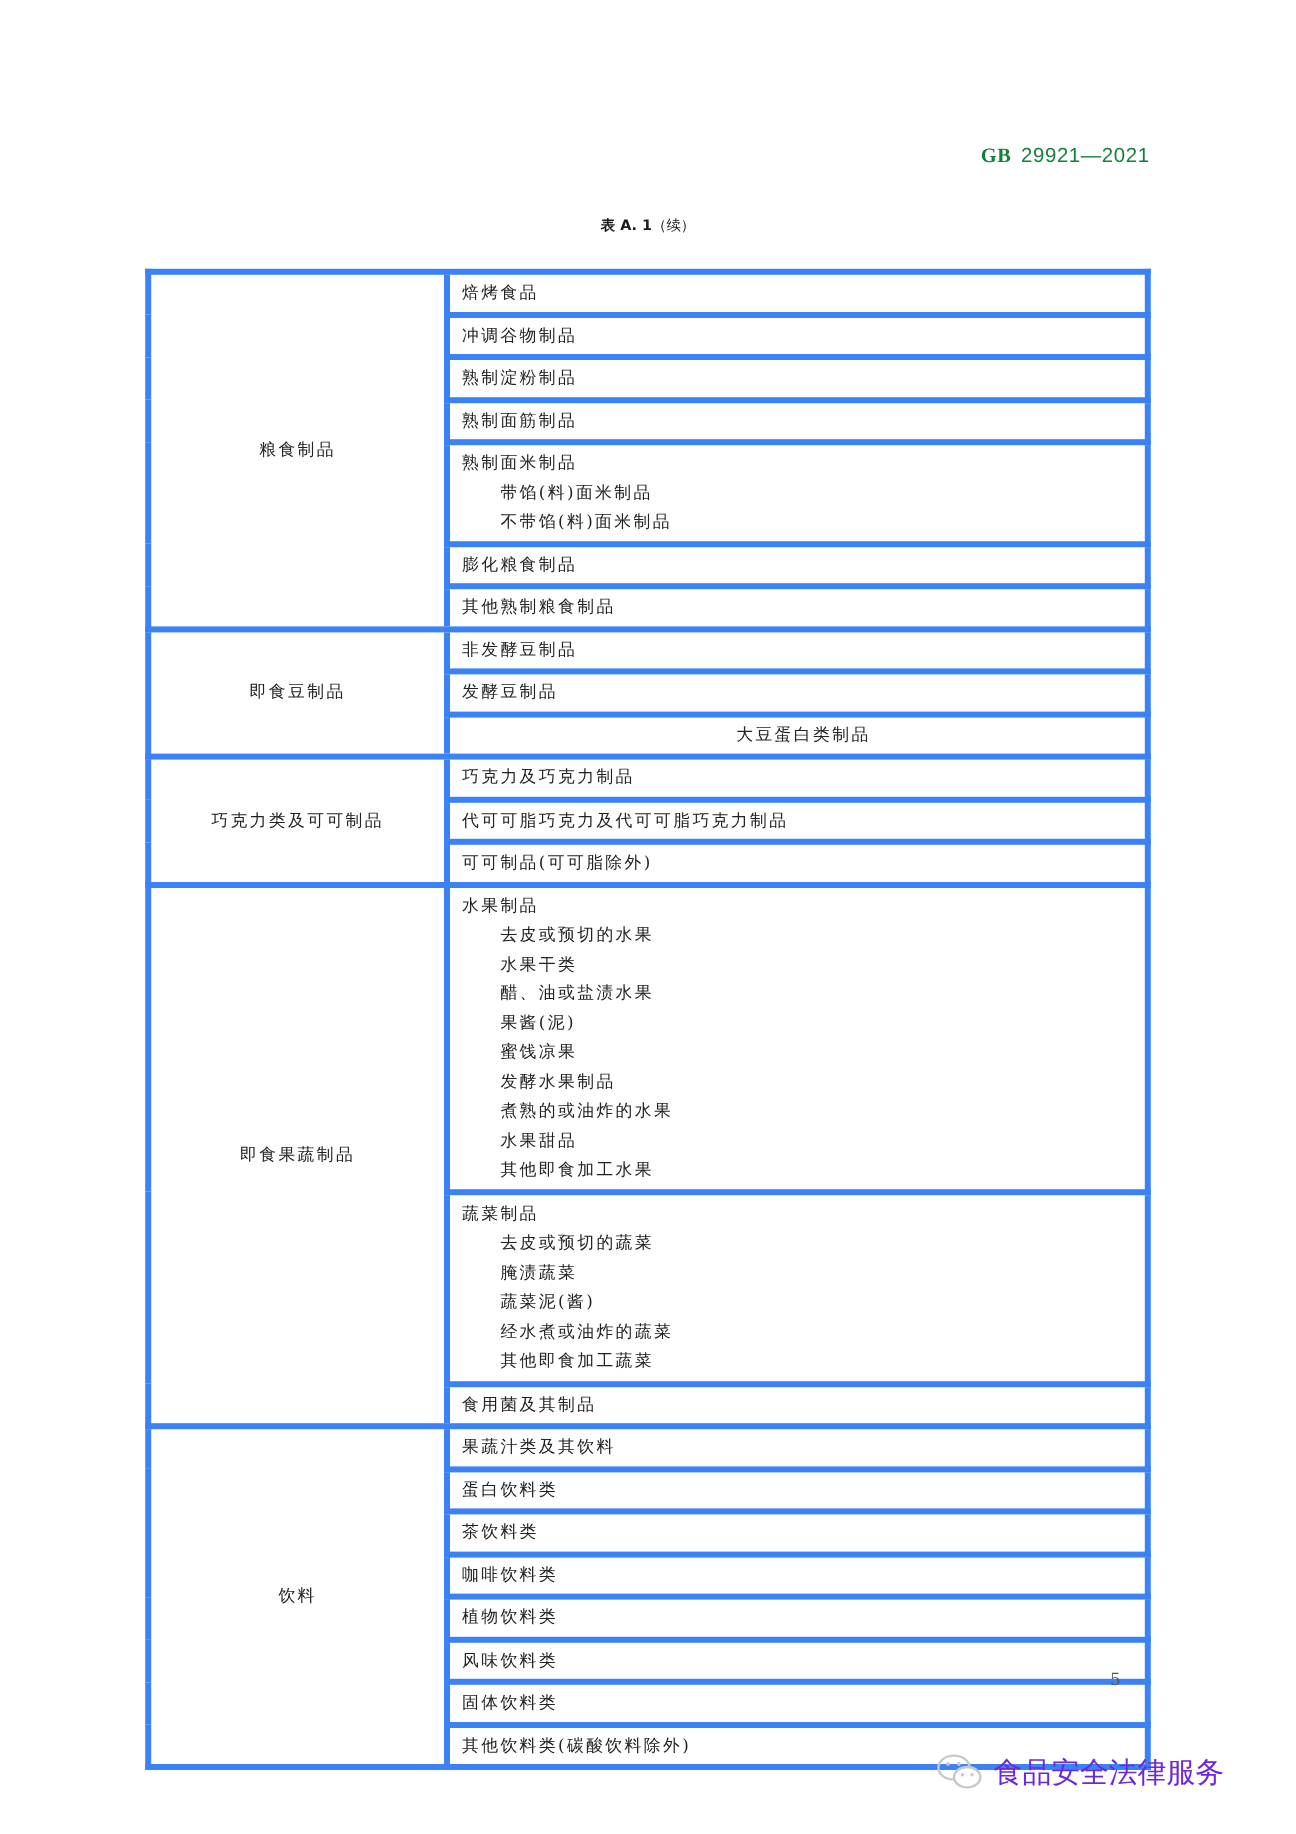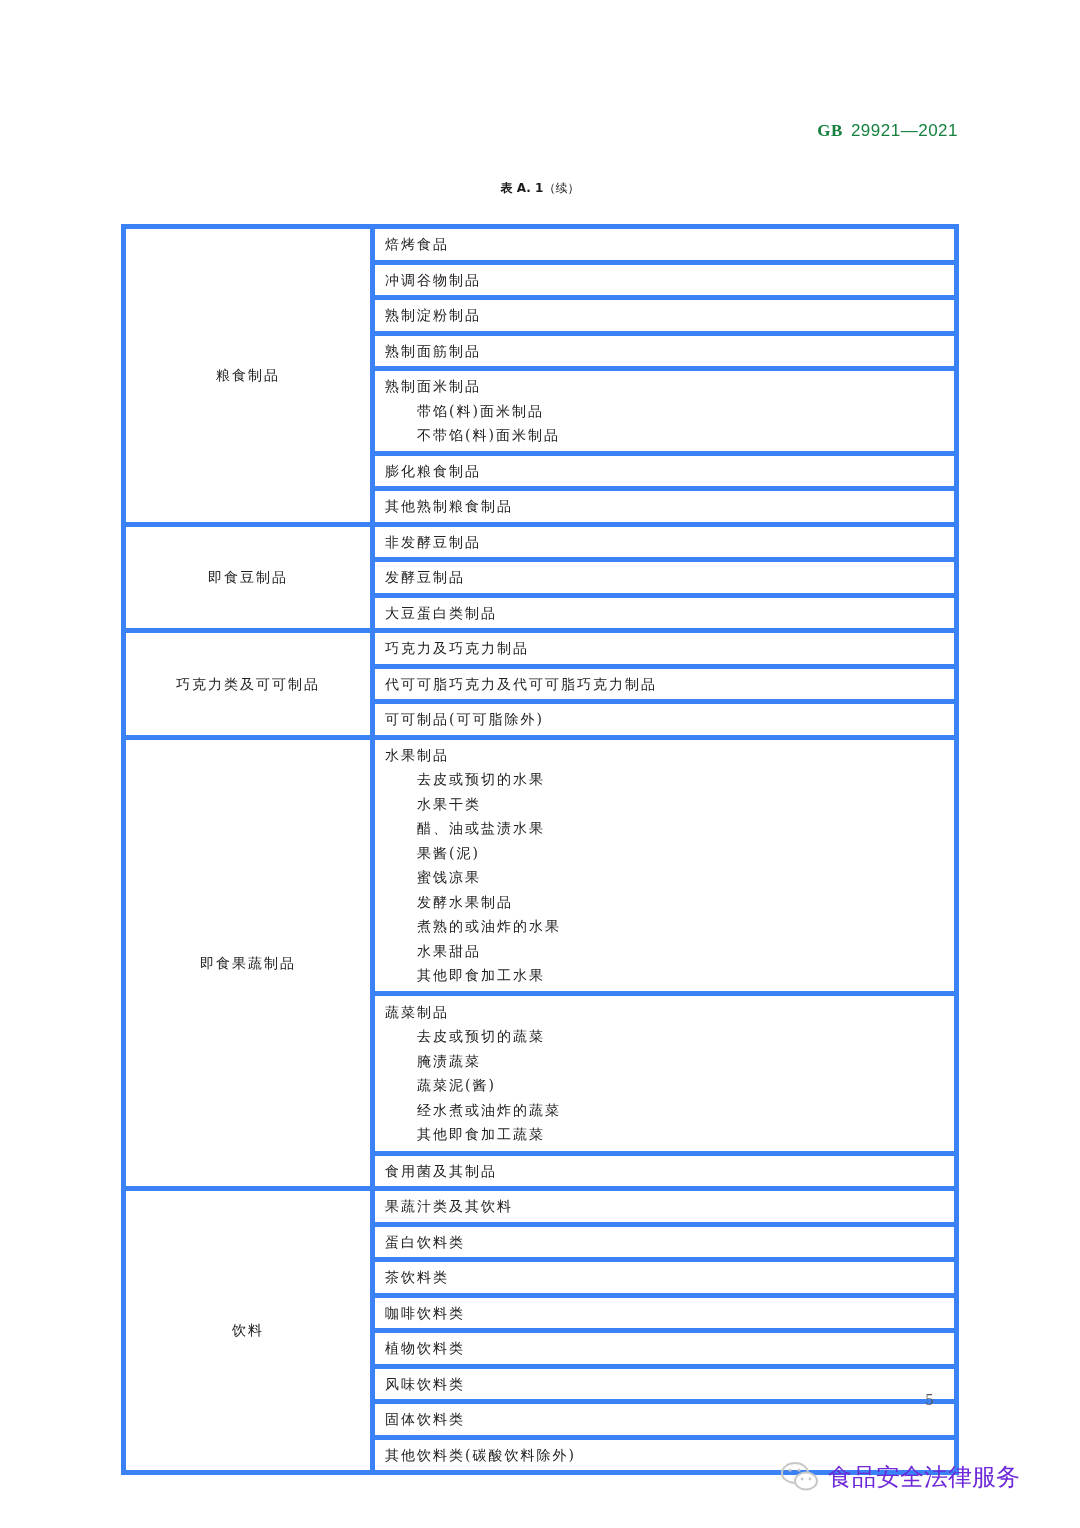--- a/index.html
+++ b/index.html
@@ -78,21 +78,21 @@
         <td class="cat" rowspan="3">即食豆制品</td>
         <td class="item">
           <span class="line">非发酵豆制品</span>
         </td>
       </tr>
       <tr style="height: 34px;">
         <td class="item">
           <span class="line">发酵豆制品</span>
         </td>
       </tr>
-      <tr style="height: 33px;">
+      <tr style="height: 33px; text-align: center;">
         <td class="item">
           <span class="line">大豆蛋白类制品</span>
         </td>
       </tr>
       <tr class="group-start" style="height: 32px;">
         <td class="cat" rowspan="3">巧克力类及可可制品</td>
         <td class="item">
           <span class="line">巧克力及巧克力制品</span>
         </td>
       </tr>

